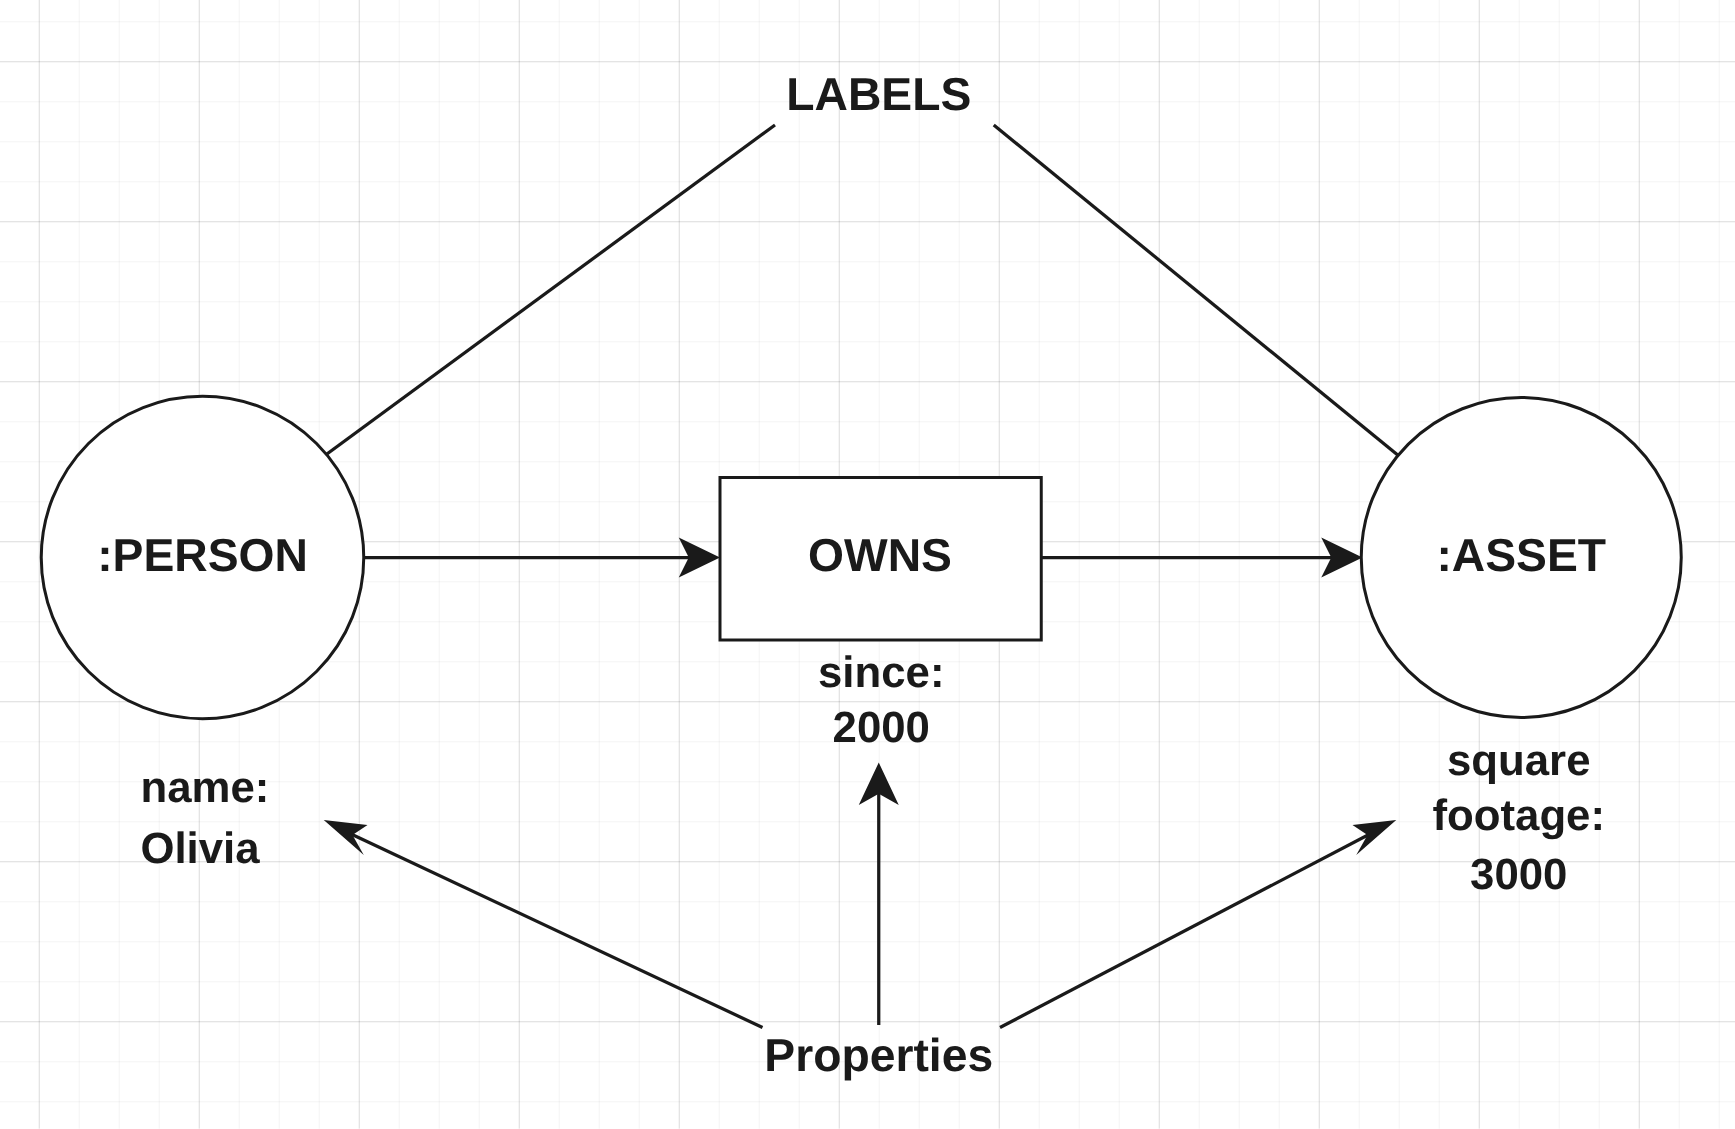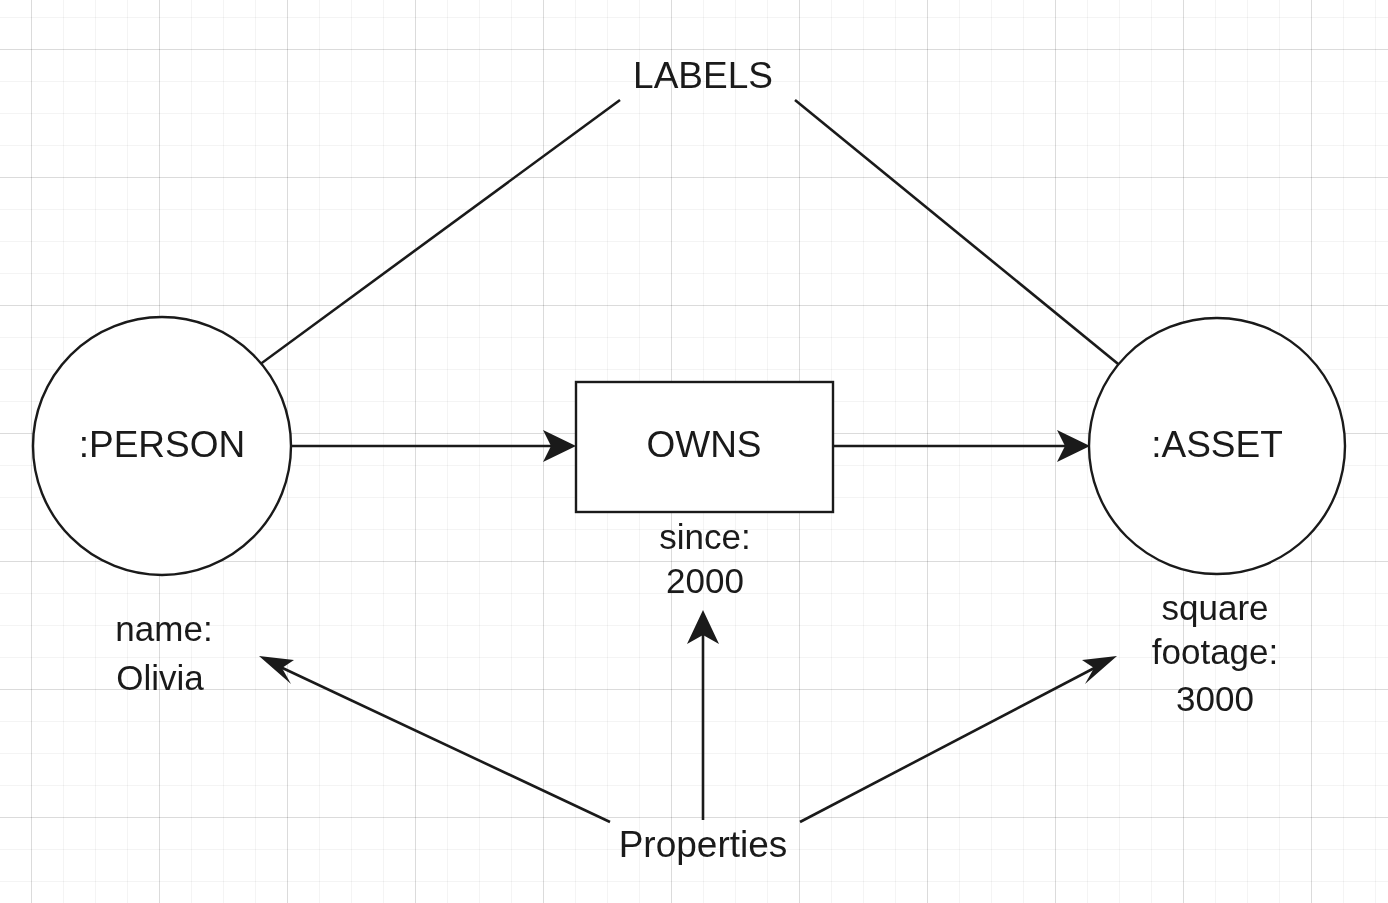--- a/index.html
+++ b/index.html
@@ -26,20 +26,21 @@
     background-size:
       128px 128px,
       128px 128px,
       32px 32px,
       32px 32px;
     background-position:
       31px 49px,
       31px 49px,
       31px 49px,
       31px 49px;
+    font-weight: bold;
   }
   #diagram-svg {
     position: absolute;
     left: 0;
     top: 0;
     width: 1388px;
     height: 903px;
   }
   .node-shape {
     fill: #ffffff;

